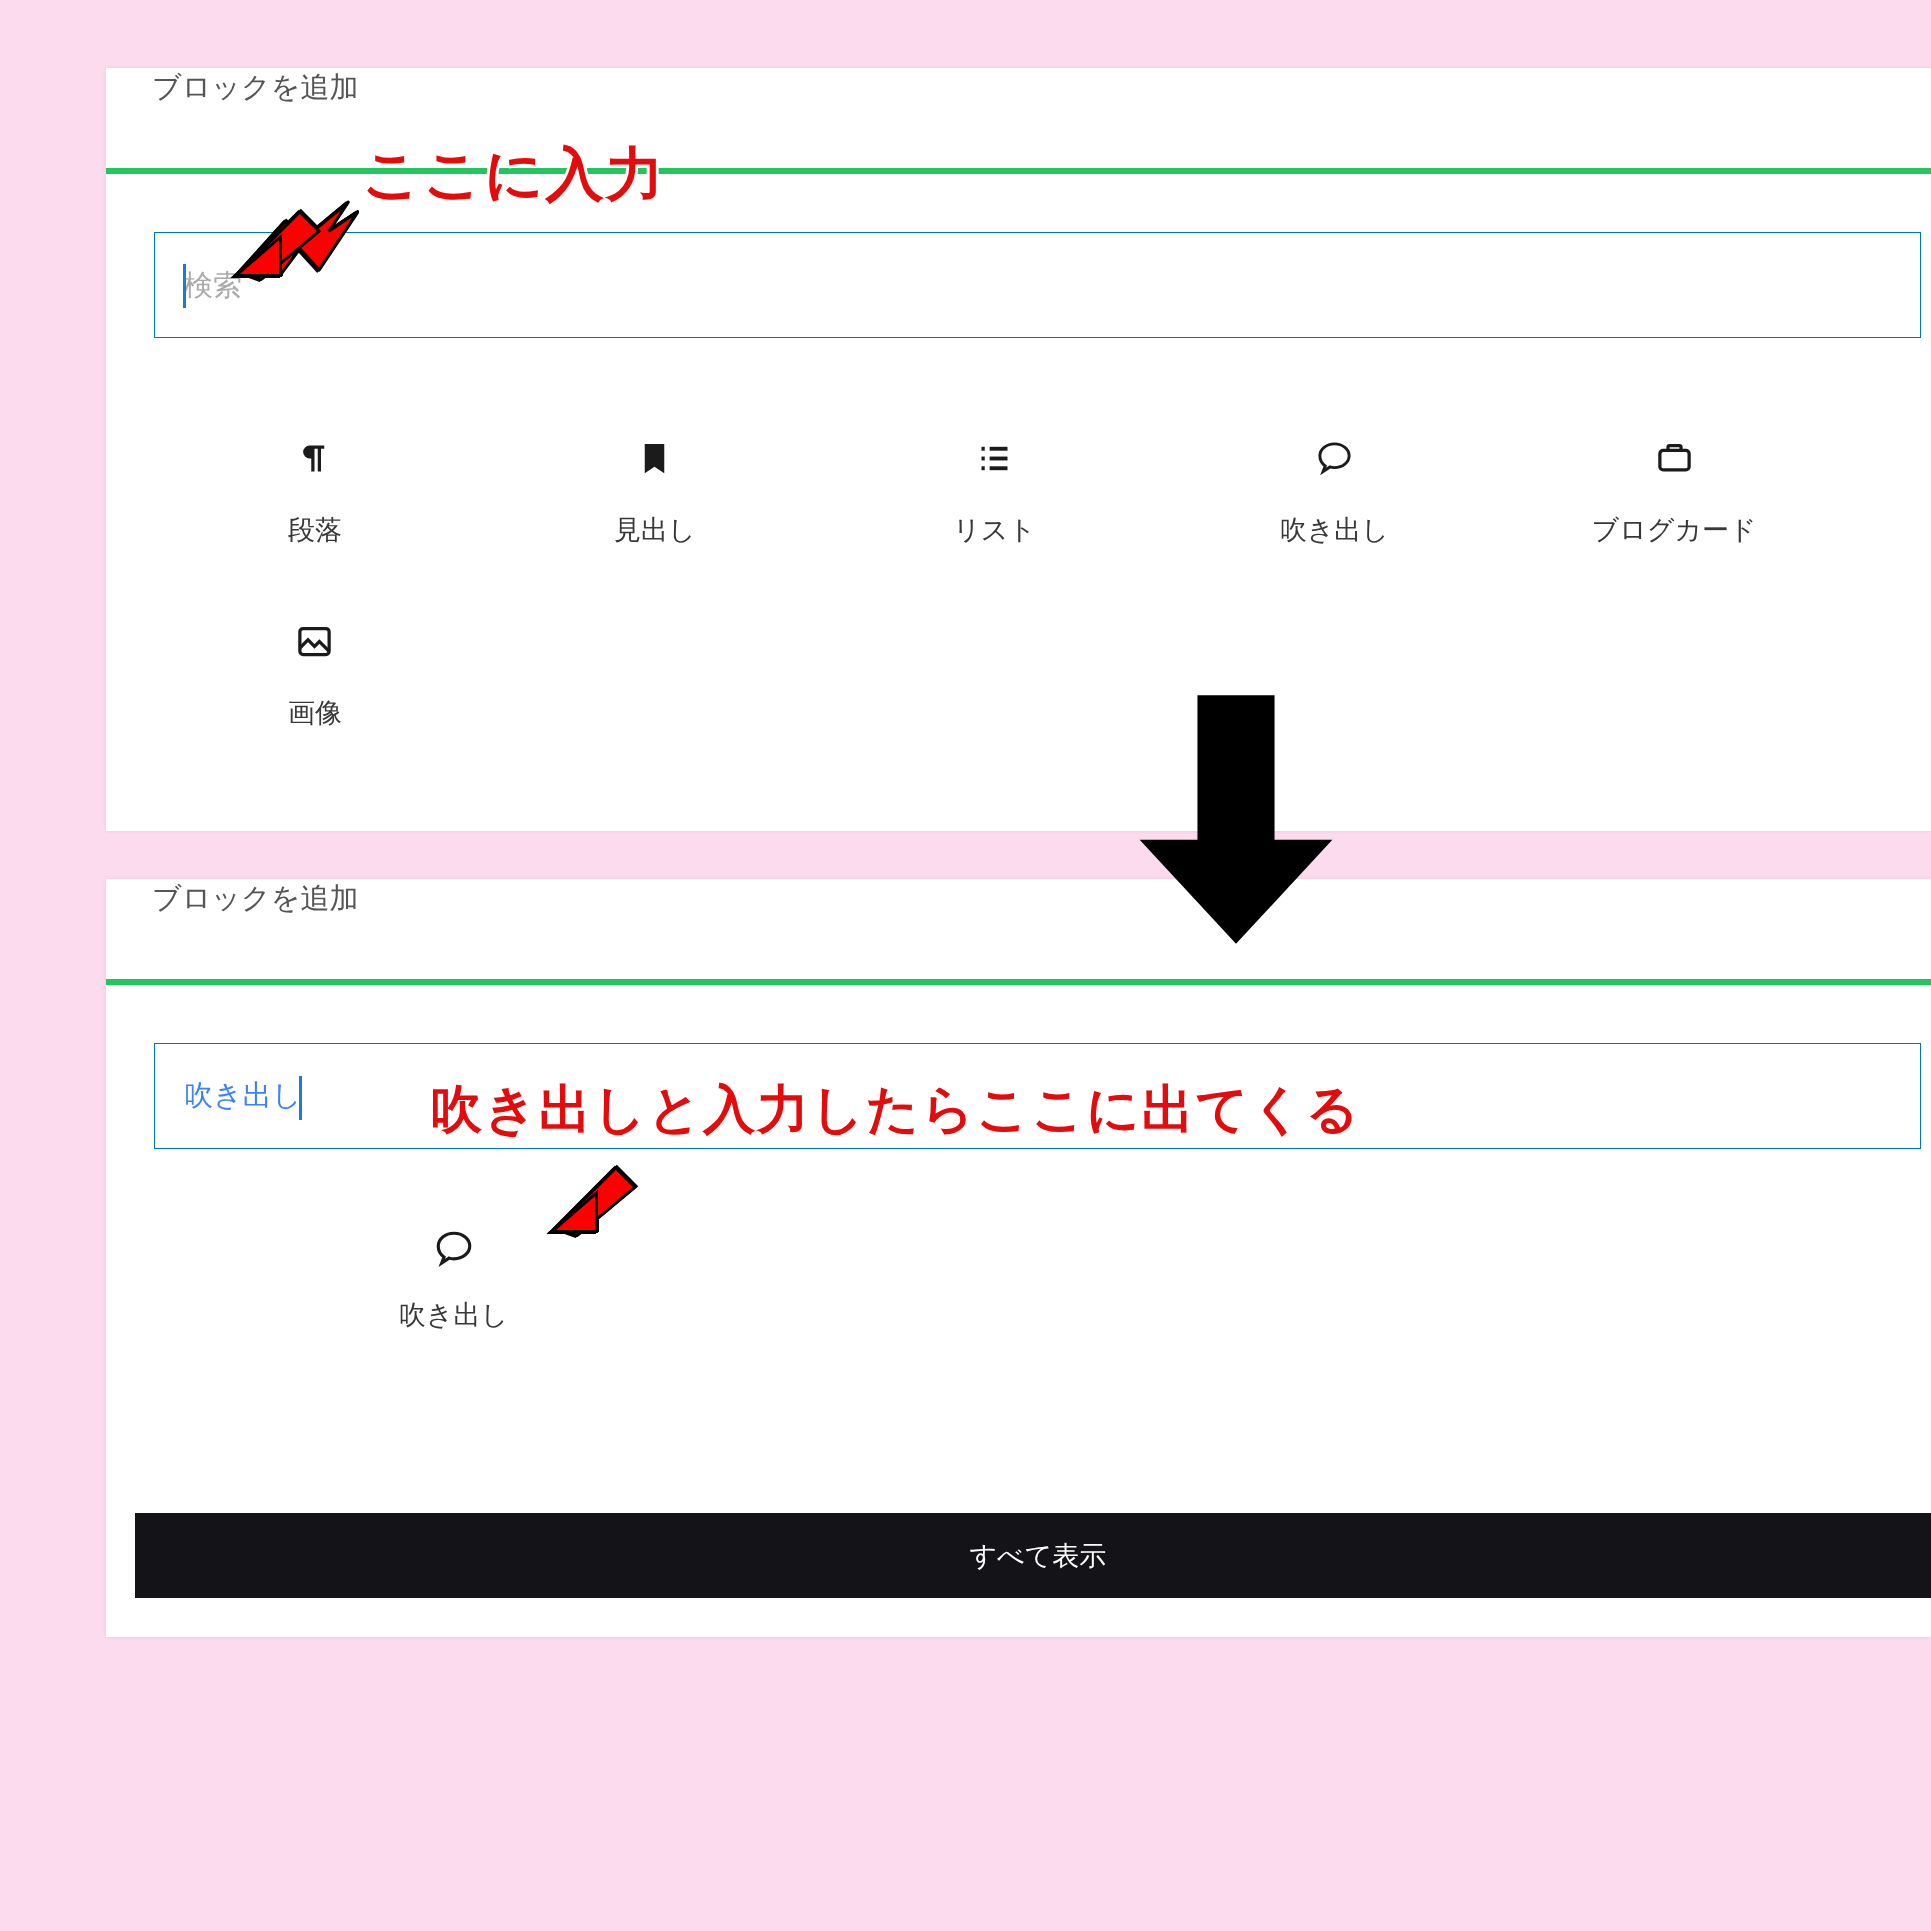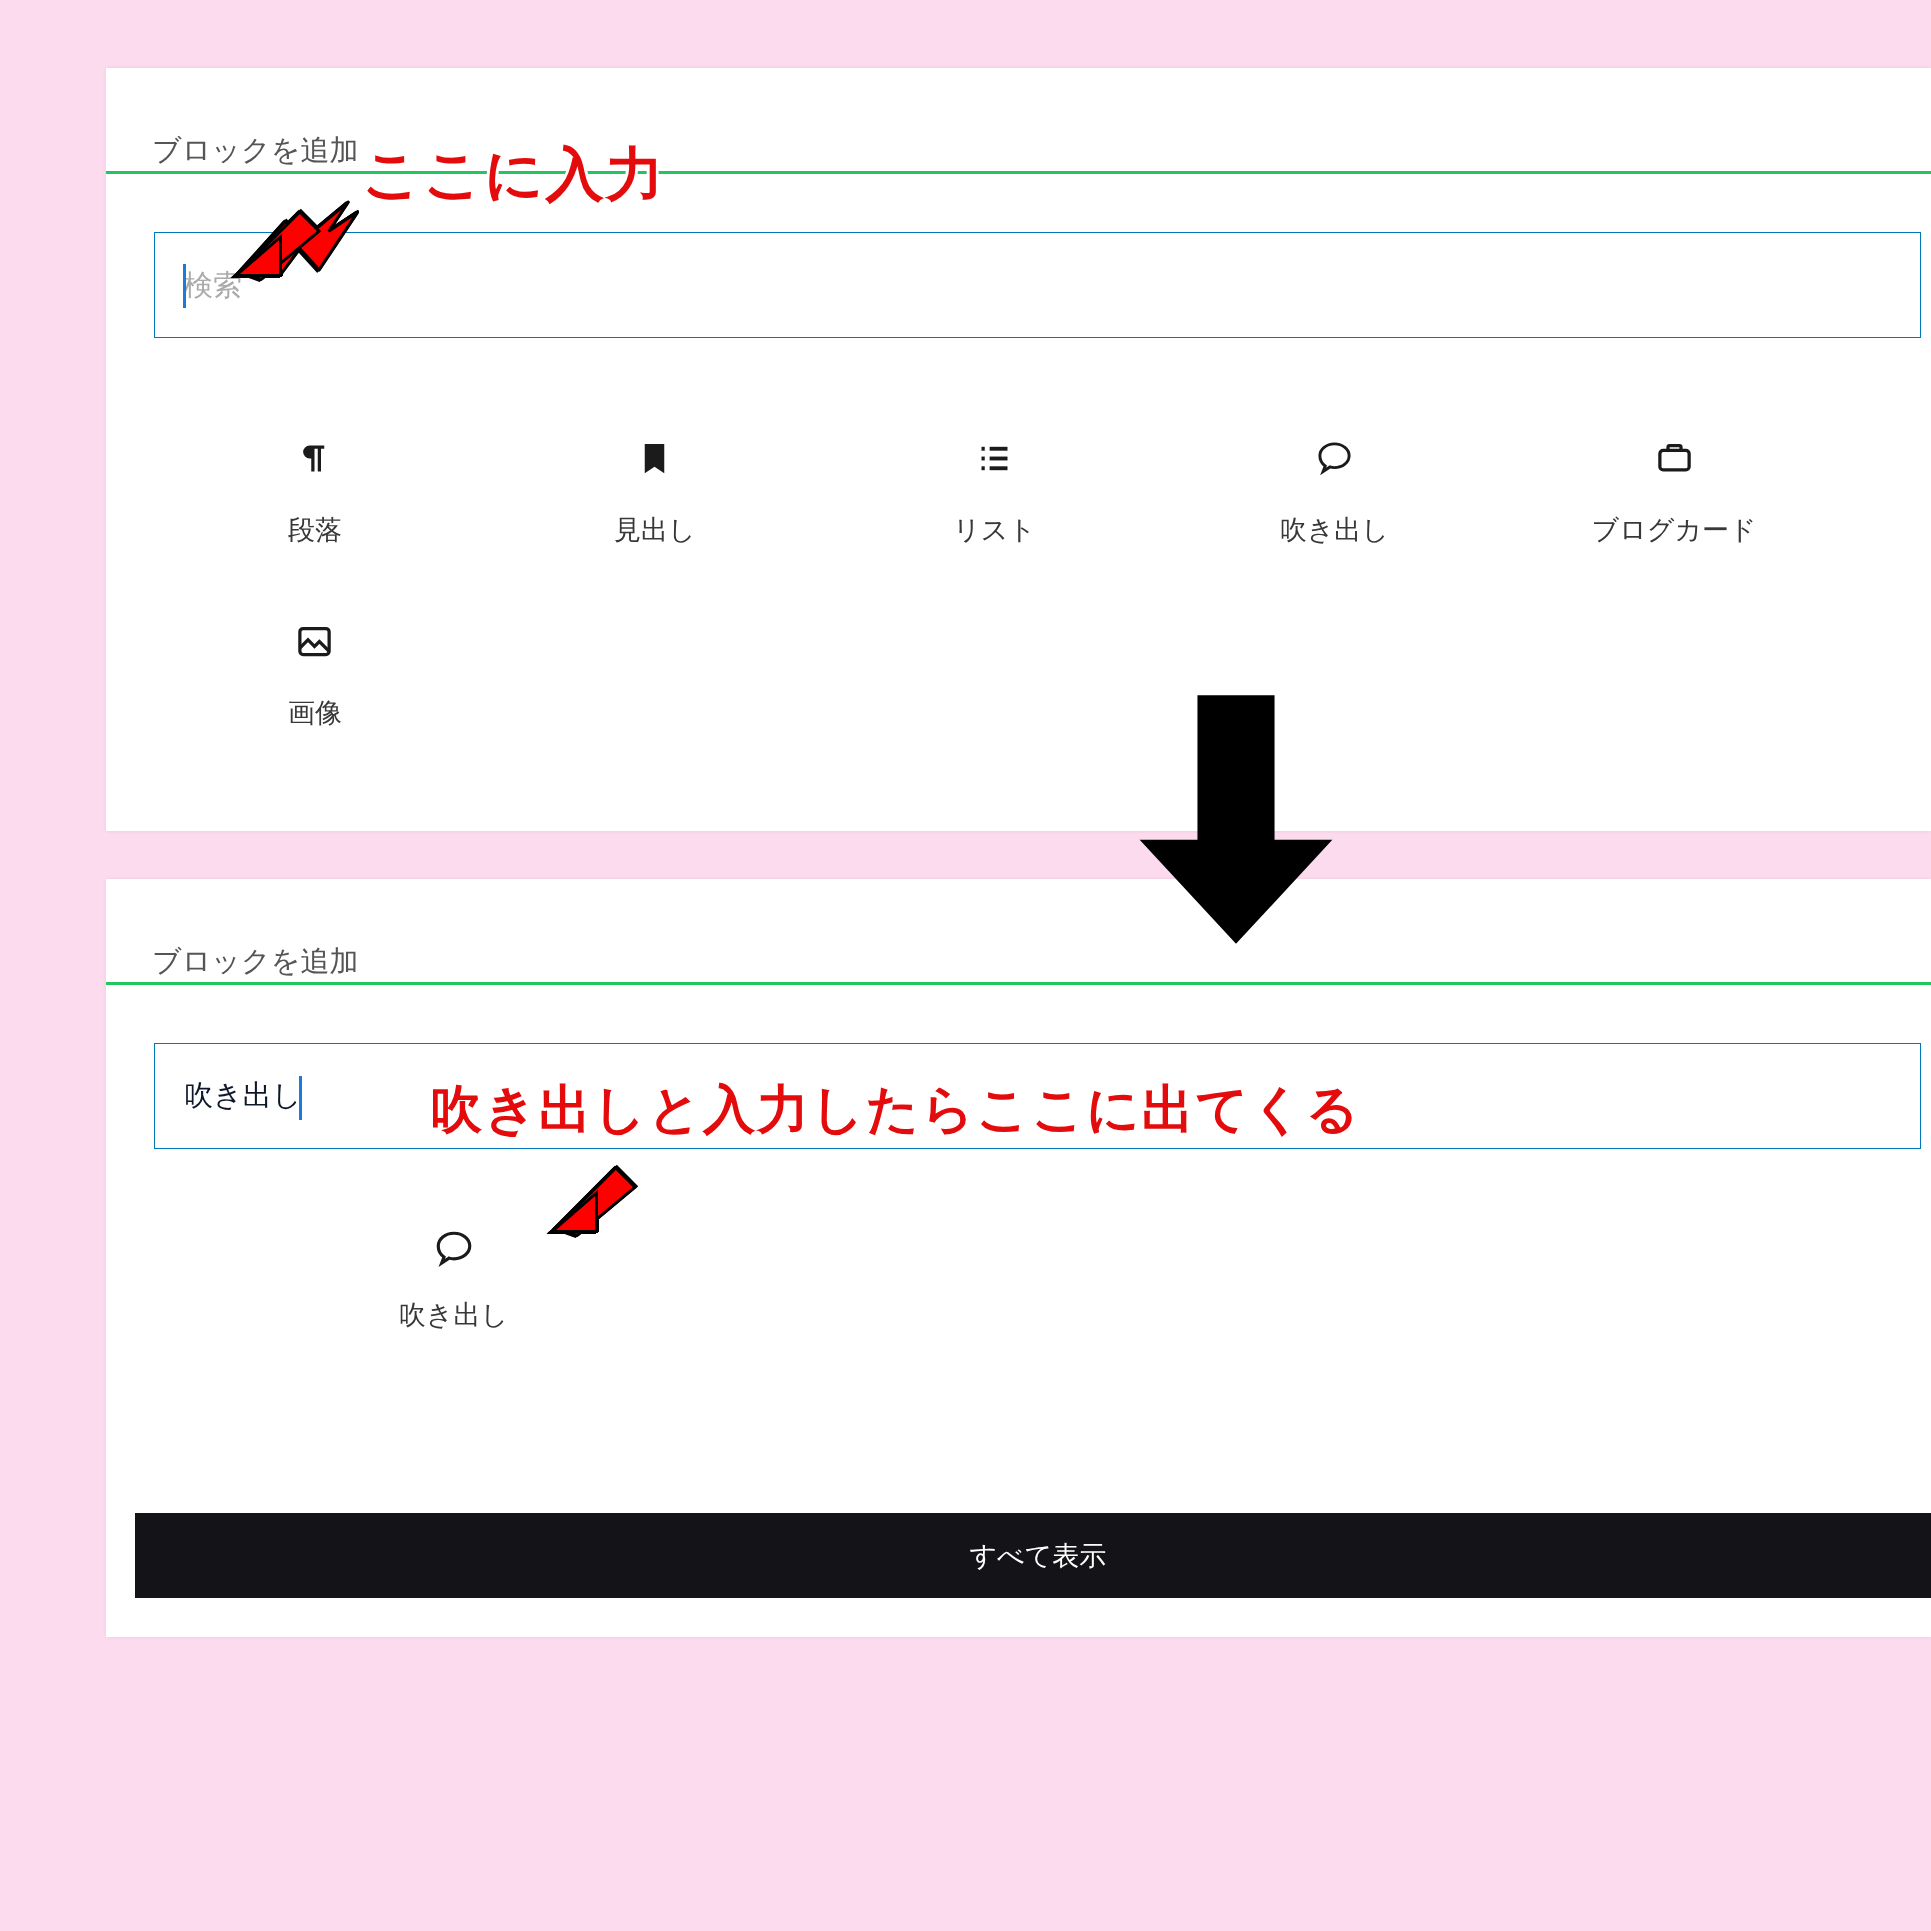--- a/index.html
+++ b/index.html
@@ -15,38 +15,38 @@
     background: #fff;
     width: 1825px;
     position: relative;
     box-shadow: 0 0 3.9px rgba(0,0,0,.08);
   }
   .panel-1 { height: 763px; margin-bottom: 48px; }
   .panel-2 { height: 758px; }
 
   .panel-header {
     height: 106px;
-    border-bottom: 3px solid #22c55e;
+    border-bottom: 6px solid #22c55e;
     display: flex;
-    align-items: flex-end;
+    align-items: flex-start;
     padding-left: 46px;
     font-size: 29px;
     color: #555;
   }
 
   .search-wrap {
     padding: 58px 0 0 48px;
   }
   .search-input {
     width: 1767px;
     height: 106px;
     border: 1.9px solid #0077b6;
     padding: 0 29px;
     font-size: 29px;
-    color: #0f172a;
+    color: #3b82f6;
     outline: none;
     background: #fff;
   }
   .search-input::placeholder { color: #aaa; }
   .cursor-bar {
     position: absolute;
     width: 2.9px;
     height: 44px;
     background: #1d7bd8;
   }

